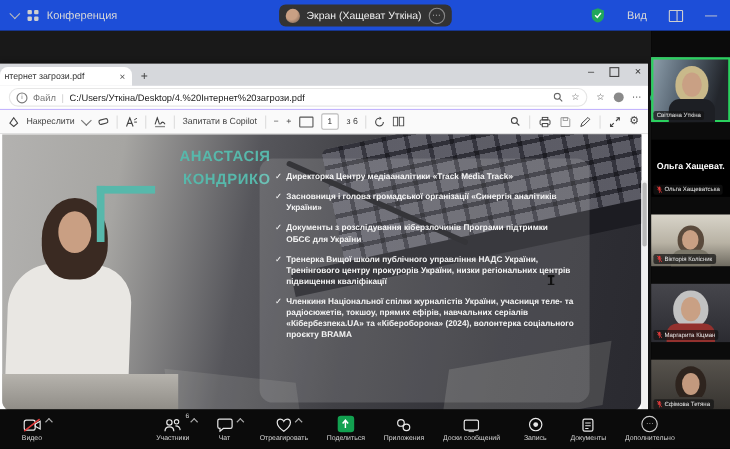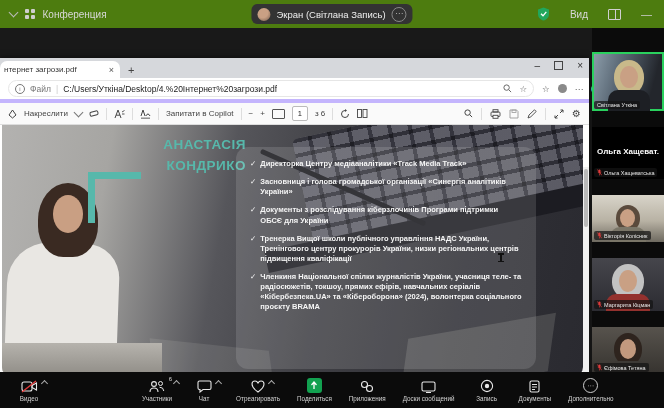--- a/index.html
+++ b/index.html
@@ -1,21 +1,21 @@
 <!DOCTYPE html>
 <html><head>
 <meta charset="utf-8">
 <style>
   html,body{margin:0;padding:0;background:#000;}
   body{width:664px;height:408px;position:relative;overflow:hidden;
        font-family:"Liberation Sans","DejaVu Sans",sans-serif;
        -webkit-font-smoothing:antialiased;}
 
   
-  .topbar{position:absolute;left:0;top:0;width:664px;height:28px;background:#4d7c0f;
+  .topbar{position:absolute;left:0;top:0;width:664px;height:28px;background:#1d4ed8;
           display:flex;align-items:center;color:#d8d8d8;font-size:10px;}
   .tb-left{display:flex;align-items:center;gap:8px;margin-left:10px;}
   .chev-down{width:6px;height:6px;border-right:1.4px solid #bbb;border-bottom:1.4px solid #bbb;
              transform:rotate(45deg);margin-top:-3px;}
   .grid-ic{display:grid;grid-template-columns:4px 4px;grid-gap:1.5px;}
   .grid-ic span{width:4px;height:4px;background:#cfcfcf;border-radius:1px;}
   .share-pill{position:absolute;left:50%;top:4px;transform:translateX(-50%);
               height:20px;background:#333;border-radius:6px;display:flex;align-items:center;
               gap:6px;padding:0 6px;color:#eee;font-size:9.5px;}
   .pill-avatar{width:13px;height:13px;border-radius:50%;
@@ -35,21 +35,21 @@
   .browser{position:absolute;left:0;top:10px;width:589px;height:326px;background:#fff;
            box-shadow:0 0 6px rgba(0,0,0,.6);margin-top:20px;}
   .tabstrip{height:20px;background:#d6d8dc;display:flex;align-items:flex-end;position:relative;}
   .tab{height:17px;background:#fff;border-radius:7px 7px 0 0;display:flex;align-items:center;
        padding:0 6px 0 4px;font-size:8px;color:#333;min-width:110px;gap:6px;}
   .tab-close{color:#555;font-size:9px;margin-left:auto;}
   .newtab{font-size:11px;color:#444;margin:0 0 2px 8px;}
   .winctl{position:absolute;right:6px;top:2px;display:flex;align-items:center;gap:14px;
           color:#333;font-size:10px;}
   .restore-box{width:7px;height:7px;border:1px solid #444;display:inline-block;}
-  .addressbar{height:21px;background:#fff;border-bottom:4px solid #c4b5fd;display:flex;
+  .addressbar{height:21px;background:#fff;border-bottom:1px solid #c4b5fd;display:flex;
               align-items:center;font-size:8.5px;color:#333;}
   .url-field{display:flex;align-items:center;gap:5px;margin-left:8px;flex:0 0 512px;
              border:1px solid #e6e6e6;border-radius:10px;height:15px;padding:0 6px;background:#fff;}
   .info-ic{width:8px;height:8px;border:1px solid #777;border-radius:50%;display:flex;
            align-items:center;justify-content:center;font-size:6px;color:#777;}
   .url-sep{color:#ccc;}
   .url-text{color:#222;letter-spacing:0;white-space:nowrap;overflow:hidden;}
   .field-icons{margin-left:auto;display:flex;gap:7px;align-items:center;color:#666;}
   .bar-icons{display:flex;align-items:center;gap:8px;margin-left:8px;color:#555;}
   .person-ic{width:9px;height:9px;border-radius:50%;background:#8a8a8a;position:relative;}
@@ -165,21 +165,21 @@
     <span class="grid-ic">
         <span></span>
         <span></span>
         <span></span>
         <span></span>
       </span>
     <span>Конференция</span>
   </div>
   <div class="share-pill">
     <span class="pill-avatar"></span>
-    <span>Экран (Світлана Запись)</span>
+    <span>Экран (Хащеват Уткіна)</span>
     <span class="pill-more">⋯</span>
   </div>
   <div class="tb-right">
     <svg class="shield" viewBox="0 0 13 14">
       <path d="M6.5 0.5 L12 2.5 V7 C12 10.5 9.5 12.8 6.5 13.5 C3.5 12.8 1 10.5 1 7 V2.5 Z" fill="#21a75c"></path>
       <path d="M4 6.8 L6 8.8 L9.3 4.8" stroke="#fff" stroke-width="1.3" fill="none"></path>
     </svg>
     <span>Вид</span>
     <span class="view-grid"></span>
     <span class="minz">—</span>

